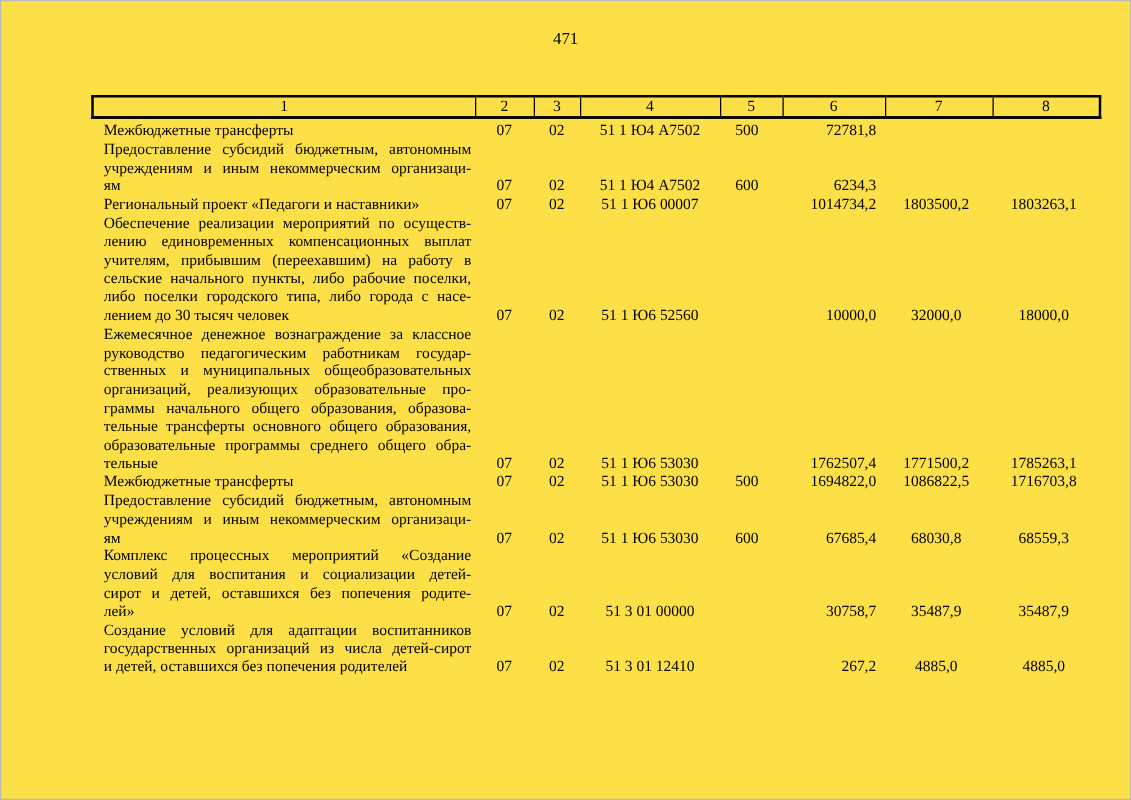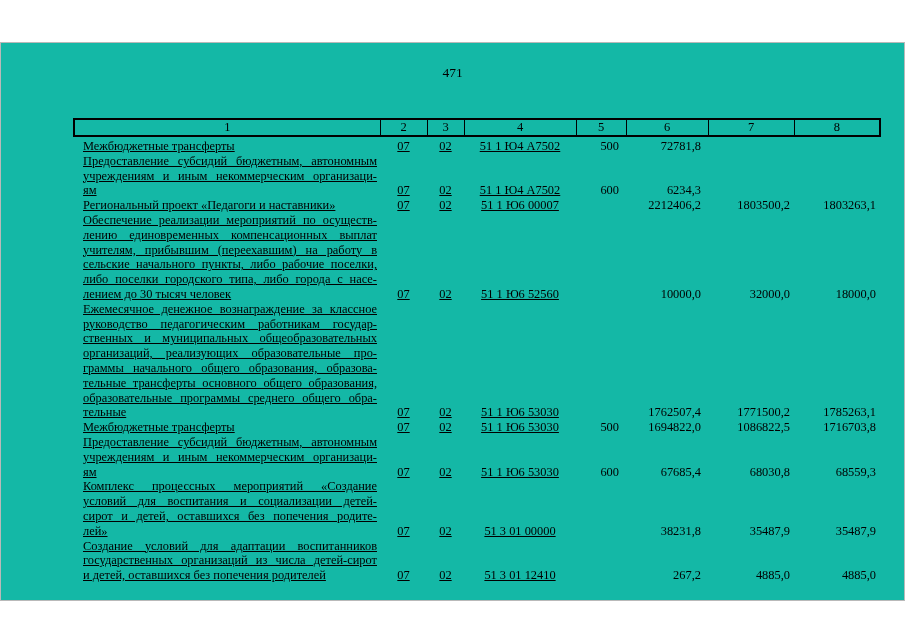--- a/index.html
+++ b/index.html
@@ -3,28 +3,27 @@
 <meta charset="utf-8">
 <style>
   html, body {
     margin: 0;
     padding: 0;
     background: #ffffff;
   }
   .page {
     position: relative;
     width: 905px;
-    height: 559px;
+    height: 640px;
     box-sizing: border-box;
-    background: #14b8a6;
+    background: #fde047;
     border: 1px solid #b9b9b9;
     overflow: hidden;
     font-family: "Liberation Serif", "DejaVu Serif", serif;
     color: #000000;
-    margin-top: 42px;
   }
   .page-number {
     position: absolute;
     top: 23px;
     left: 0;
     width: 100%;
     text-align: center;
     font-size: 13.5px;
     line-height: 14px;
   }
@@ -53,31 +52,30 @@
     vertical-align: bottom;
     padding: 0;
     font-size: 12.4px;
     line-height: 14.8px;
     border: none;
   }
   tbody tr:first-child td { padding-top: 2px; }
   td.c1 {
     padding-left: 9px;
     padding-right: 3px;
-    text-decoration: underline;
   }
   td.c1 .ln { text-align: left; }
   td.c1 .ln.just {
     text-align: justify;
     text-align-last: justify;
   }
-  td.c2, td.c3, td.c4 { text-align: center; white-space: nowrap; text-decoration: underline; }
-  td.c5 { text-align: right; padding-right: 7px; white-space: nowrap; }
+  td.c2, td.c3, td.c4 { text-align: center; white-space: nowrap; }
+  td.c5 { text-align: center; padding-right: 7px; white-space: nowrap; }
   td.c6 { text-align: right; padding-right: 7px; white-space: nowrap; }
-  td.c7, td.c8 { text-align: right; padding-right: 4px; white-space: nowrap; }
+  td.c7, td.c8 { text-align: center; padding-right: 4px; white-space: nowrap; }
 </style>
 </head>
 <body>
 
 <div class="page">
   <div class="page-number">471</div>
 
   <table class="budget">
     <colgroup>
       <col style="width:306px">
@@ -129,21 +127,21 @@
           <td class="c8"></td>
         </tr>
         <tr>
           <td class="c1">
             <div class="ln">Региональный проект «Педагоги и наставники»</div>
           </td>
           <td class="c2">07</td>
           <td class="c3">02</td>
           <td class="c4">51 1 Ю6 00007</td>
           <td class="c5"></td>
-          <td class="c6">2212406,2</td>
+          <td class="c6">1014734,2</td>
           <td class="c7">1803500,2</td>
           <td class="c8">1803263,1</td>
         </tr>
         <tr>
           <td class="c1">
             <div class="ln just">Обеспечение реализации мероприятий по осуществ-</div>
             <div class="ln just">лению единовременных компенсационных выплат</div>
             <div class="ln just">учителям, прибывшим (переехавшим) на работу в</div>
             <div class="ln just">сельские начального пункты, либо рабочие поселки,</div>
             <div class="ln just">либо поселки городского типа, либо города с насе-</div>
@@ -206,21 +204,21 @@
           <td class="c1">
             <div class="ln just">Комплекс процессных мероприятий «Создание</div>
             <div class="ln just">условий для воспитания и социализации детей-</div>
             <div class="ln just">сирот и детей, оставшихся без попечения родите-</div>
             <div class="ln">лей»</div>
           </td>
           <td class="c2">07</td>
           <td class="c3">02</td>
           <td class="c4">51 3 01 00000</td>
           <td class="c5"></td>
-          <td class="c6">38231,8</td>
+          <td class="c6">30758,7</td>
           <td class="c7">35487,9</td>
           <td class="c8">35487,9</td>
         </tr>
         <tr>
           <td class="c1">
             <div class="ln just">Создание условий для адаптации воспитанников</div>
             <div class="ln just">государственных организаций из числа детей-сирот</div>
             <div class="ln">и детей, оставшихся без попечения родителей</div>
           </td>
           <td class="c2">07</td>

